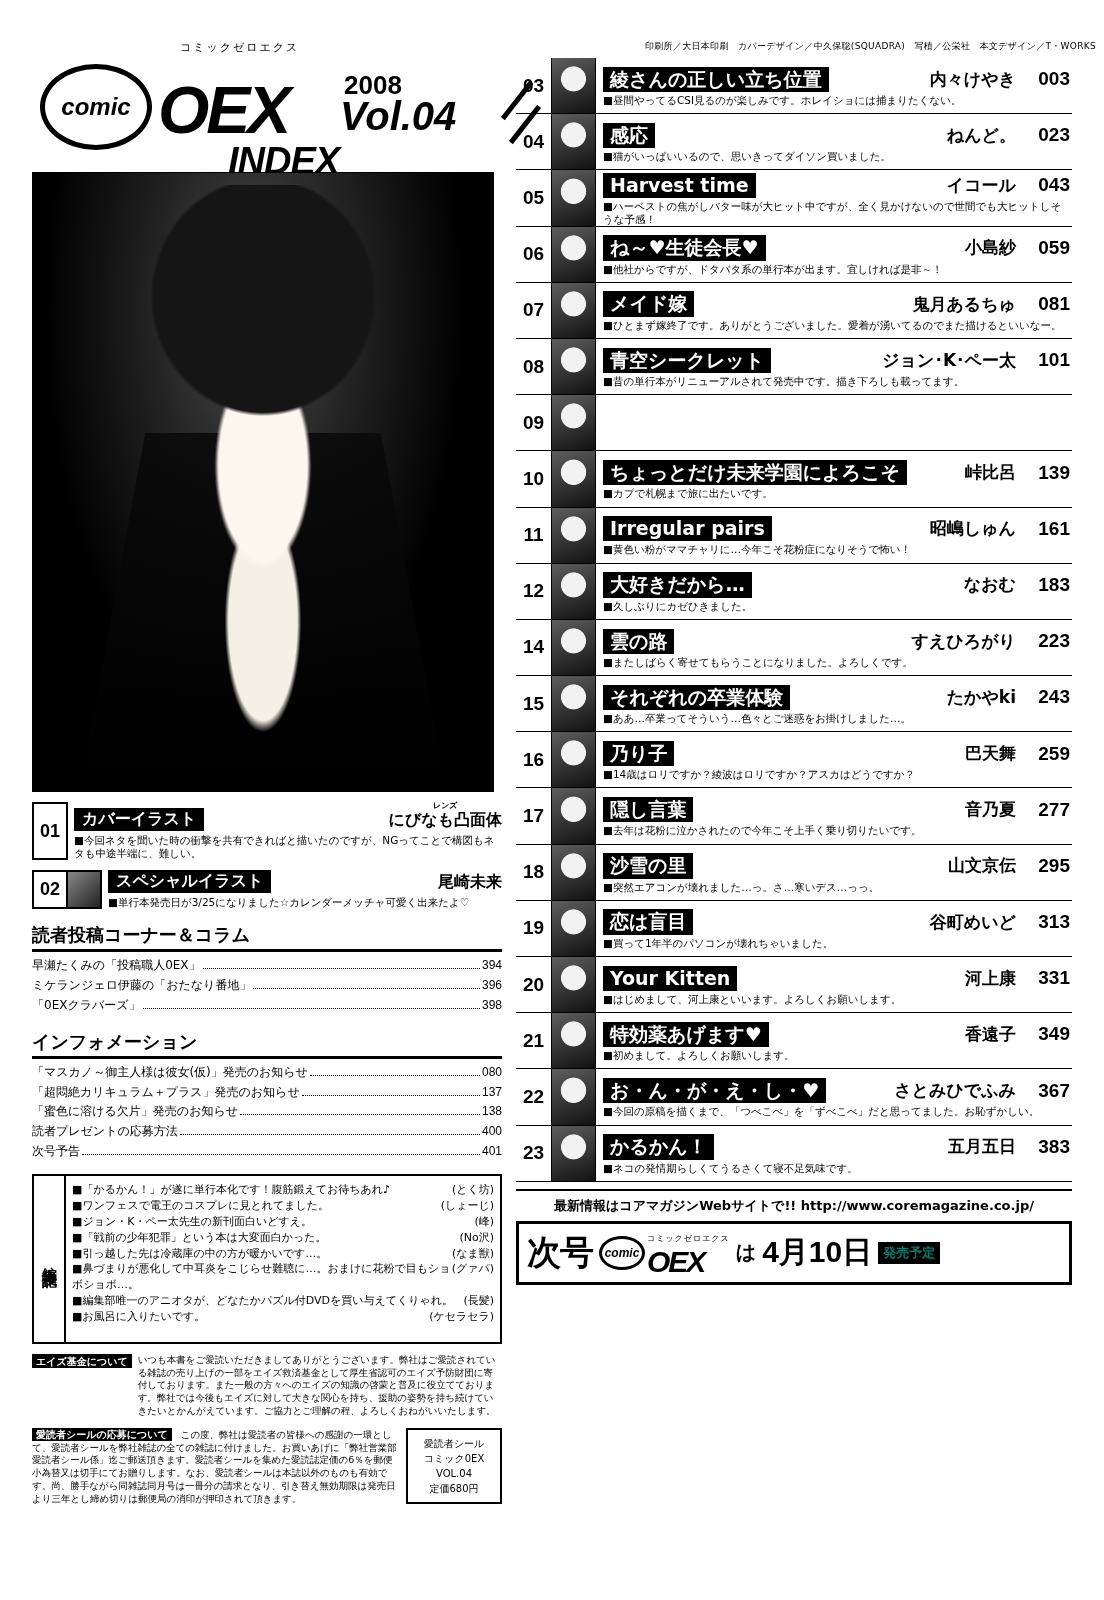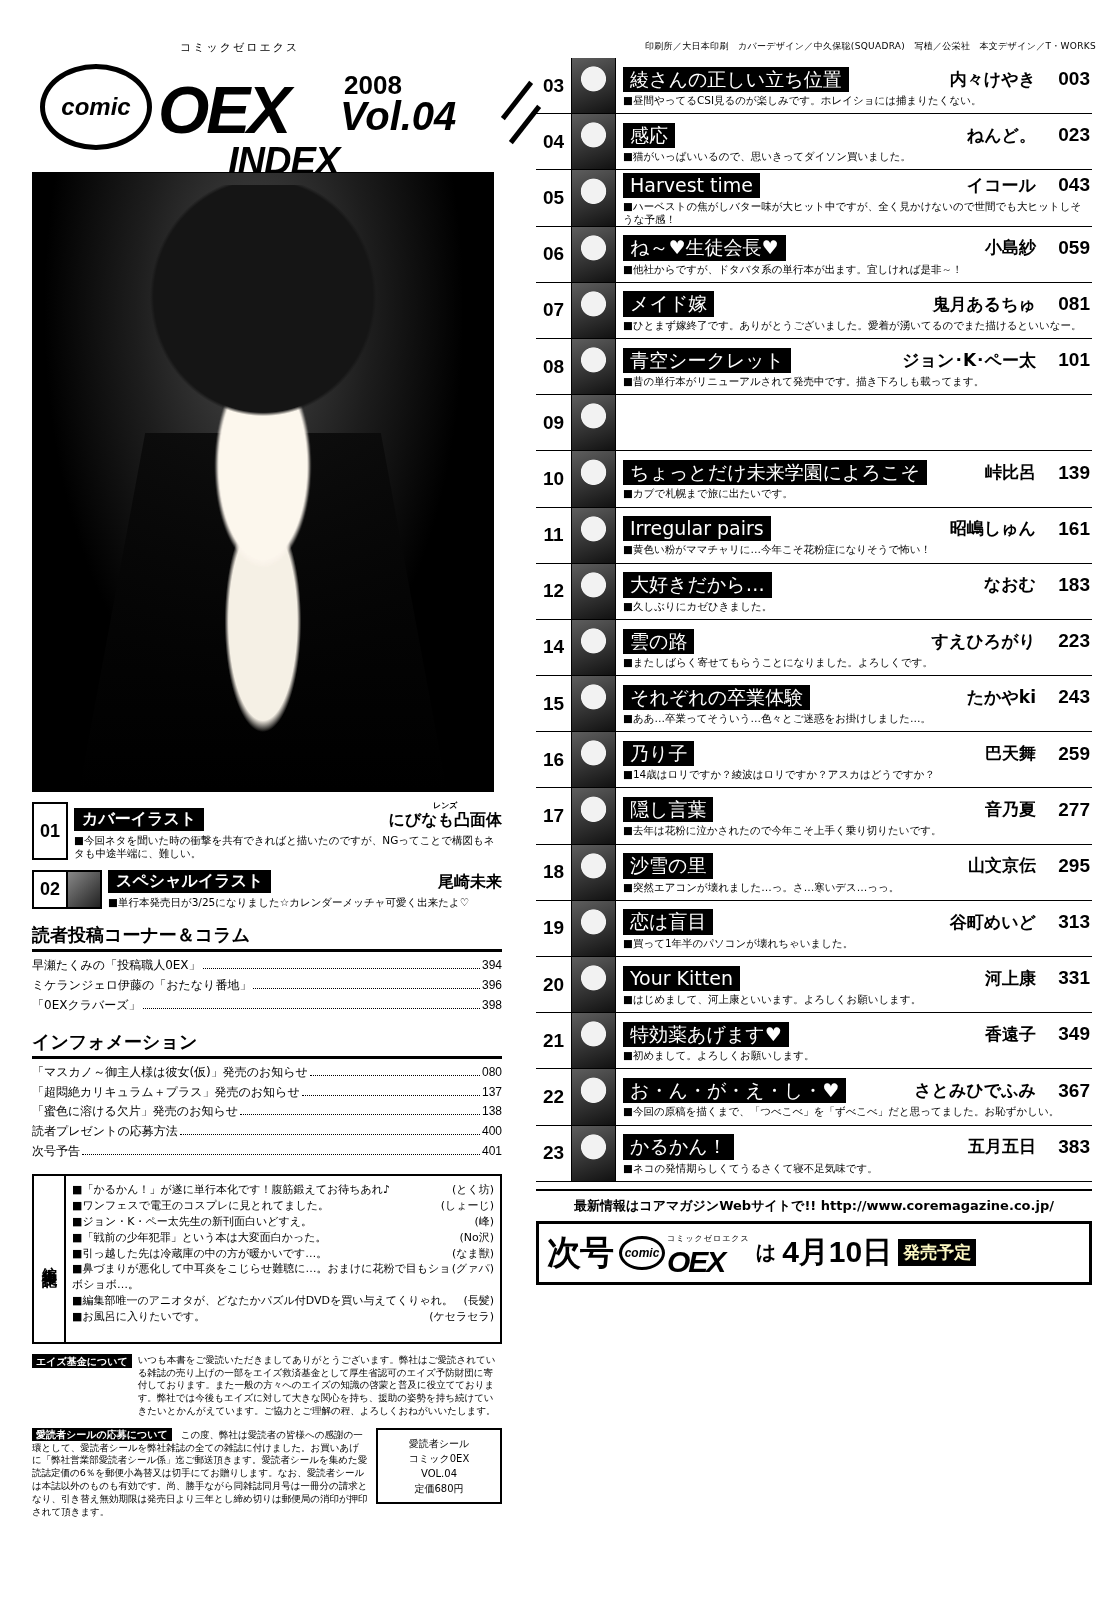--- a/index.html
+++ b/index.html
@@ -129,42 +129,42 @@
   .post-line .who { white-space:nowrap; }
 
   
   .note { margin-top:10px; display:flex; font-size:9.5px; line-height:1.35; }
   .note-title {
     background:#000; color:#fff; font-weight:bold; padding:1px 4px; height:14px;
     white-space:nowrap; font-size:10px; margin-right:6px;
   }
   .note-b { flex:1; }
   .seal-box {
-    border:2px solid #000; width:126px; text-align:center; font-size:10px;
+    border:2px solid #000; width:96px; text-align:center; font-size:10px;
     padding:6px 2px; line-height:1.5; margin-left:8px; align-self:flex-start;
   }
 
   
-  .right { position:absolute; left:536px; top:58px; width:556px; }
+  .right { position:absolute; left:516px; top:58px; width:556px; }
   .toc-row { display:flex; border-bottom:1px solid #000; height:56.2px; }
   .toc-num {
     width:36px; border-right:1px solid #000; font-weight:bold; font-size:19px;
     display:flex; align-items:center; justify-content:center;
     font-family:"Liberation Sans", sans-serif;
   }
   .toc-thumb {
     width:44px; border-right:1px solid #000;
     background:
       radial-gradient(circle at 50% 38%, #f2f2f2 0 30%, rgba(0,0,0,0) 32%),
       linear-gradient(160deg,#5e5e5e,#111);
   }
   .toc-main { flex:1; padding:2px 2px 0 7px; display:flex; flex-direction:column; justify-content:center; }
   .toc-line1 { display:flex; align-items:center; }
   .toc-title {
-    background:#000; color:#fff; font-weight:normal; font-size:19px; padding:0px 7px 1px 7px;
+    background:#000; color:#fff; font-weight:bold; font-size:19px; padding:0px 7px 1px 7px;
     white-space:nowrap; line-height:1.28;
   }
   .toc-spacer { flex:1; }
   .toc-author { font-weight:bold; font-size:17px; white-space:nowrap; padding-right:4px; }
   .toc-page { font-weight:bold; font-size:19px; width:50px; text-align:right;
     font-family:"Liberation Sans", sans-serif; }
   .toc-cmt { font-size:10.5px; margin-top:2px; line-height:1.2; }
 
   .web-line {
     margin-top:7px; font-size:13px; font-weight:bold; text-align:center;
@@ -182,21 +182,21 @@
     width:46px; height:34px; border:3px solid #000; border-radius:50%;
     display:flex; align-items:center; justify-content:center;
     font-style:italic; font-weight:bold; font-size:12px;
     font-family:"Liberation Sans", sans-serif;
   }
   .next-oex { font-size:30px; font-weight:bold; font-style:italic;
     font-family:"Liberation Sans", sans-serif; letter-spacing:-2px; }
   .next-small { font-size:8px; letter-spacing:1px; }
   .next-date { font-size:30px; font-weight:bold; font-family:"Liberation Sans", sans-serif; }
   .next-tail { font-size:20px; font-weight:bold; }
-  .next-rel { background:#000; color:#fef9c3; font-size:17px; font-weight:bold; padding:2px 5px; }
+  .next-rel { background:#000; color:#0f766e; font-size:13px; font-weight:bold; padding:2px 5px; }
 </style>
 </head>
 <body>
 
 <div class="page">
 
   <div class="credits">印刷所／大日本印刷　カバーデザイン／中久保聡(SQUADRA)　写植／公栄社　本文デザイン／T・WORKS</div>
 
   <div class="left">
 

